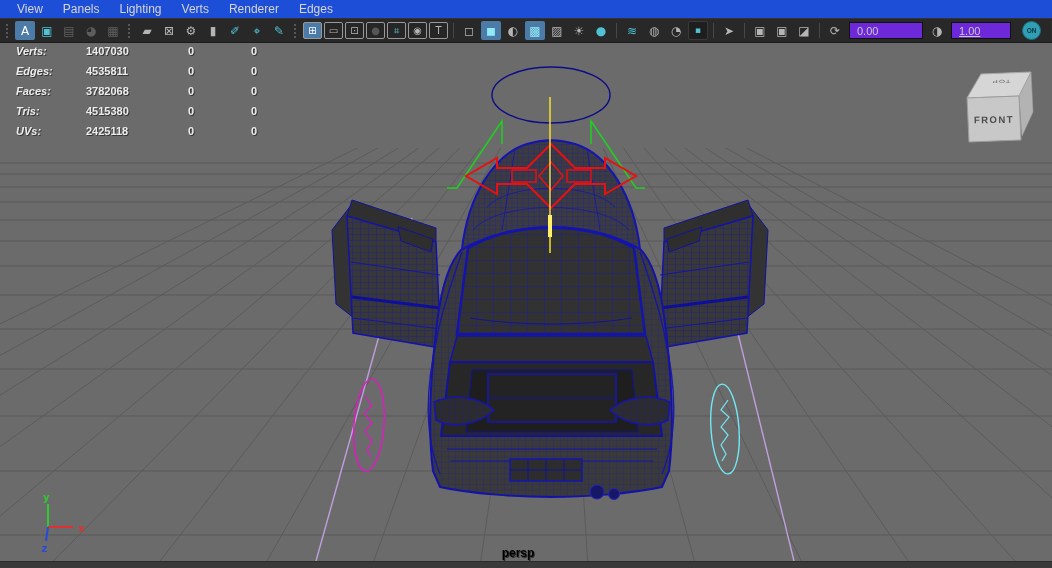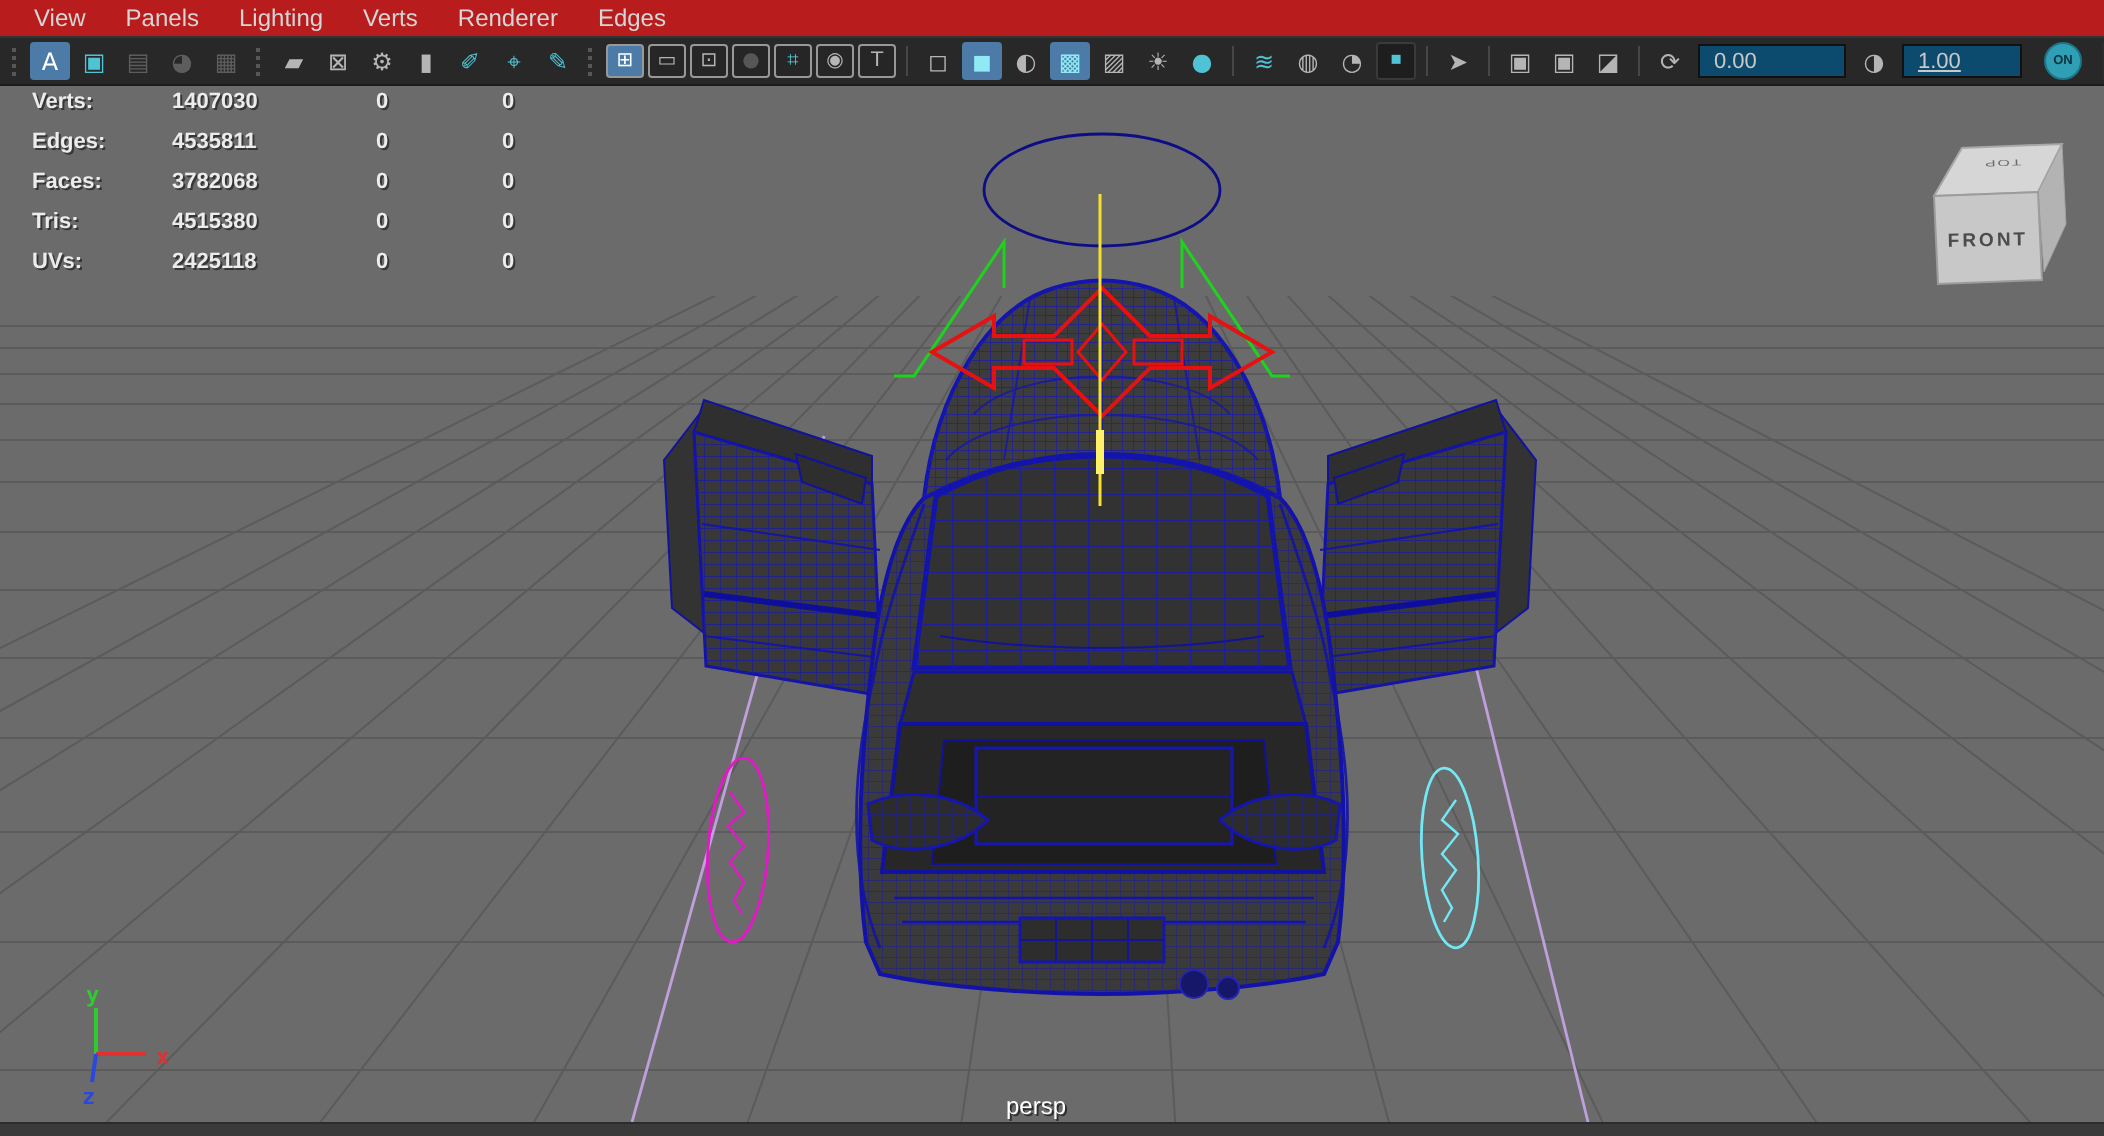--- a/index.html
+++ b/index.html
@@ -8,21 +8,21 @@
     background:#6b6b6b;
     font-family:"Liberation Sans",sans-serif;
     -webkit-font-smoothing:antialiased;
   }
   
   #viewport-svg{position:absolute;left:0;top:0;width:1052px;height:568px;}
   #grid-lines line{stroke:#5b5b5b;stroke-width:1;}
   
   .menubar{
     position:absolute;left:0;top:0;width:1052px;height:19px;
-    background:#b91c1c;border-bottom:1px solid #333;
+    background:#1d4ed8;border-bottom:1px solid #333;
     display:flex;align-items:center;padding-left:8px;box-sizing:border-box;z-index:30;
   }
   .menu-item{color:#d6d6d6;font-size:12px;padding:0 9px;margin-right:2px;cursor:default;}
   
   .toolbar{
     position:absolute;left:0;top:19px;width:1052px;height:24px;
     background:#282828;border-bottom:1px solid #1b1b1b;
     display:flex;align-items:center;padding:0 2px;box-sizing:border-box;z-index:30;
   }
   .ticonwrap{display:flex;align-items:center;}
@@ -36,53 +36,53 @@
   .ticon.active{background:#4d7ba8;color:#fff;}
   .ticon.tealglyph{color:#5bd2e2;}
   .ticon.active.tealglyph{color:#8feaf5;}
   .ticon.boxed{border:1px solid #989898;background:#262626;width:19px;height:17px;font-size:10px;}
   .ticon.boxed.active{background:#4d7ba8;}
   .ticon.boxed.dimglyph{color:#565656;}
   .ticon.pressed{background:#1e1e1e;border:1px solid #3a3a3a;color:#4fc3d4;font-size:9px;}
   .tsep{width:1px;height:15px;background:#474747;margin:0 4px;flex:none;}
   .tsep.grip{width:2px;background:transparent;border-left:2px dotted #575757;height:14px;margin:0 4px;}
   .tfield{
-    width:58px;height:15px;background:#0c4a6e;border:1px solid #111;
+    width:58px;height:15px;background:#6d28d9;border:1px solid #111;
     color:#c9c9c9;font-size:11px;padding:0 7px;margin:0 3px;
     font-family:"Liberation Sans",sans-serif;
   }
   .tfield.small{width:44px;text-decoration:underline;}
   .on-toggle{
     width:17px;height:17px;border-radius:50%;background:#2f9fb5;color:#08323c;
     font-size:6.5px;font-weight:bold;display:flex;align-items:center;justify-content:center;
     border:1px solid #1c7484;margin:0 6px 0 8px;flex:none;cursor:default;
   }
   .view-transform{
     flex:1;height:19px;background:#2d2d2d;color:#c6c6c6;font-size:12px;
     display:flex;align-items:center;padding:0 8px;margin-left:4px;cursor:default;
   }
   
   .hud{position:absolute;left:16px;top:41px;z-index:20;}
   .hud-row{display:flex;height:20px;align-items:center;
     font-size:11px;font-weight:bold;color:#ececec;
     text-shadow:1px 1px 0 rgba(45,45,45,.85);}
-  .hud-label{width:70px;}
+  .hud-label{width:70px;font-style:italic;}
   .hud-v0{width:102px;}
   .hud-v1{width:63px;}
   .hud-v2{width:63px;}
   
   .viewcube{position:absolute;left:955px;top:64px;width:85px;height:84px;z-index:20;}
   .vc-front-label{font-size:9.5px;letter-spacing:1.5px;fill:#4c4c4c;font-weight:bold;
     font-family:"Liberation Sans",sans-serif;}
   .vc-top-label{font-size:8px;letter-spacing:1px;fill:#6a6a6a;
     font-family:"Liberation Sans",sans-serif;}
   
   .persp-label{
     position:absolute;left:463px;top:546px;width:110px;text-align:center;
-    color:#ffffff;font-size:12px;font-weight:normal;z-index:20;
+    color:#000000;font-size:12px;font-weight:bold;z-index:20;
     text-shadow:1px 1px 0 rgba(40,40,40,.9);
   }
   .bottom-strip{
     position:absolute;left:0;top:561px;width:1052px;height:7px;
     background:#3a3a3a;border-top:1px solid #2c2c2c;z-index:25;
   }
   .axis-label{font-size:11px;font-weight:bold;font-family:"DejaVu Sans Mono",monospace;}
 </style>
 </head>
 <body>

